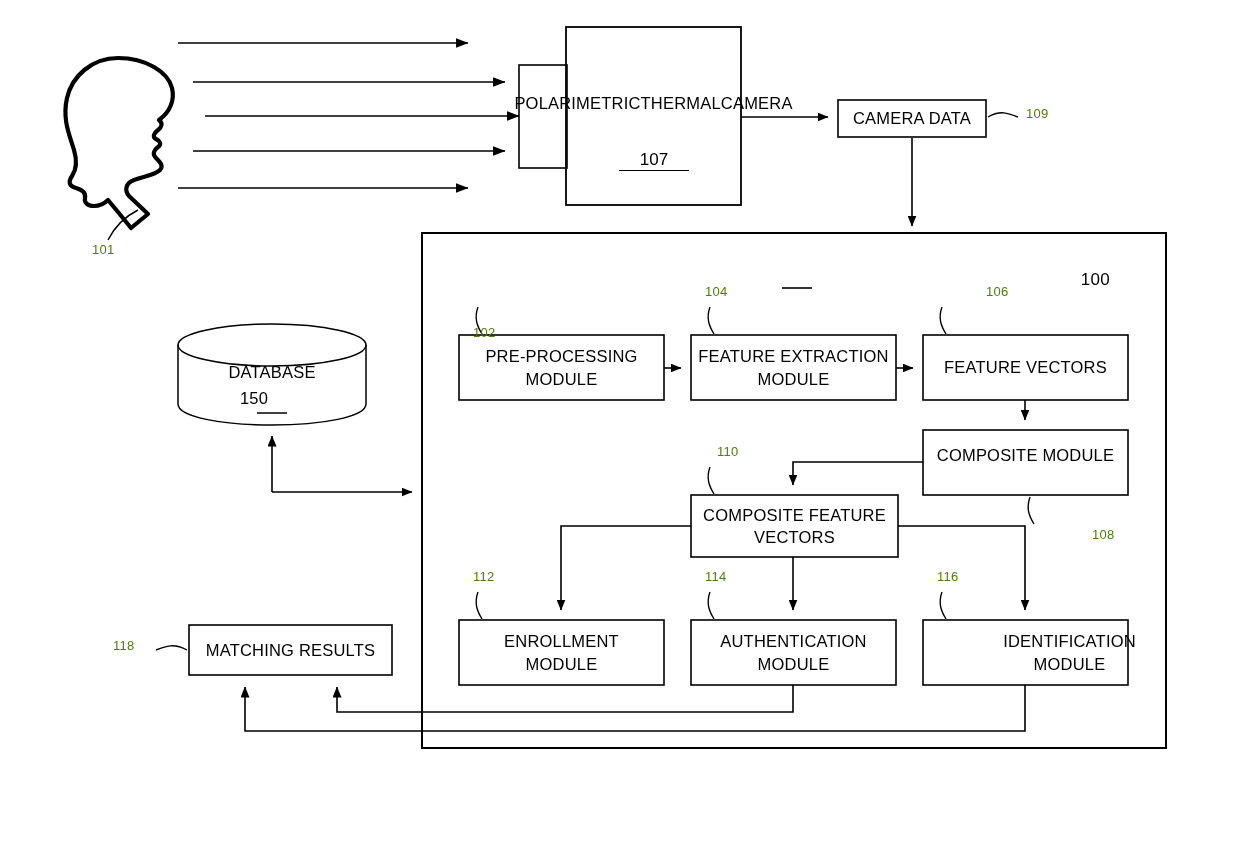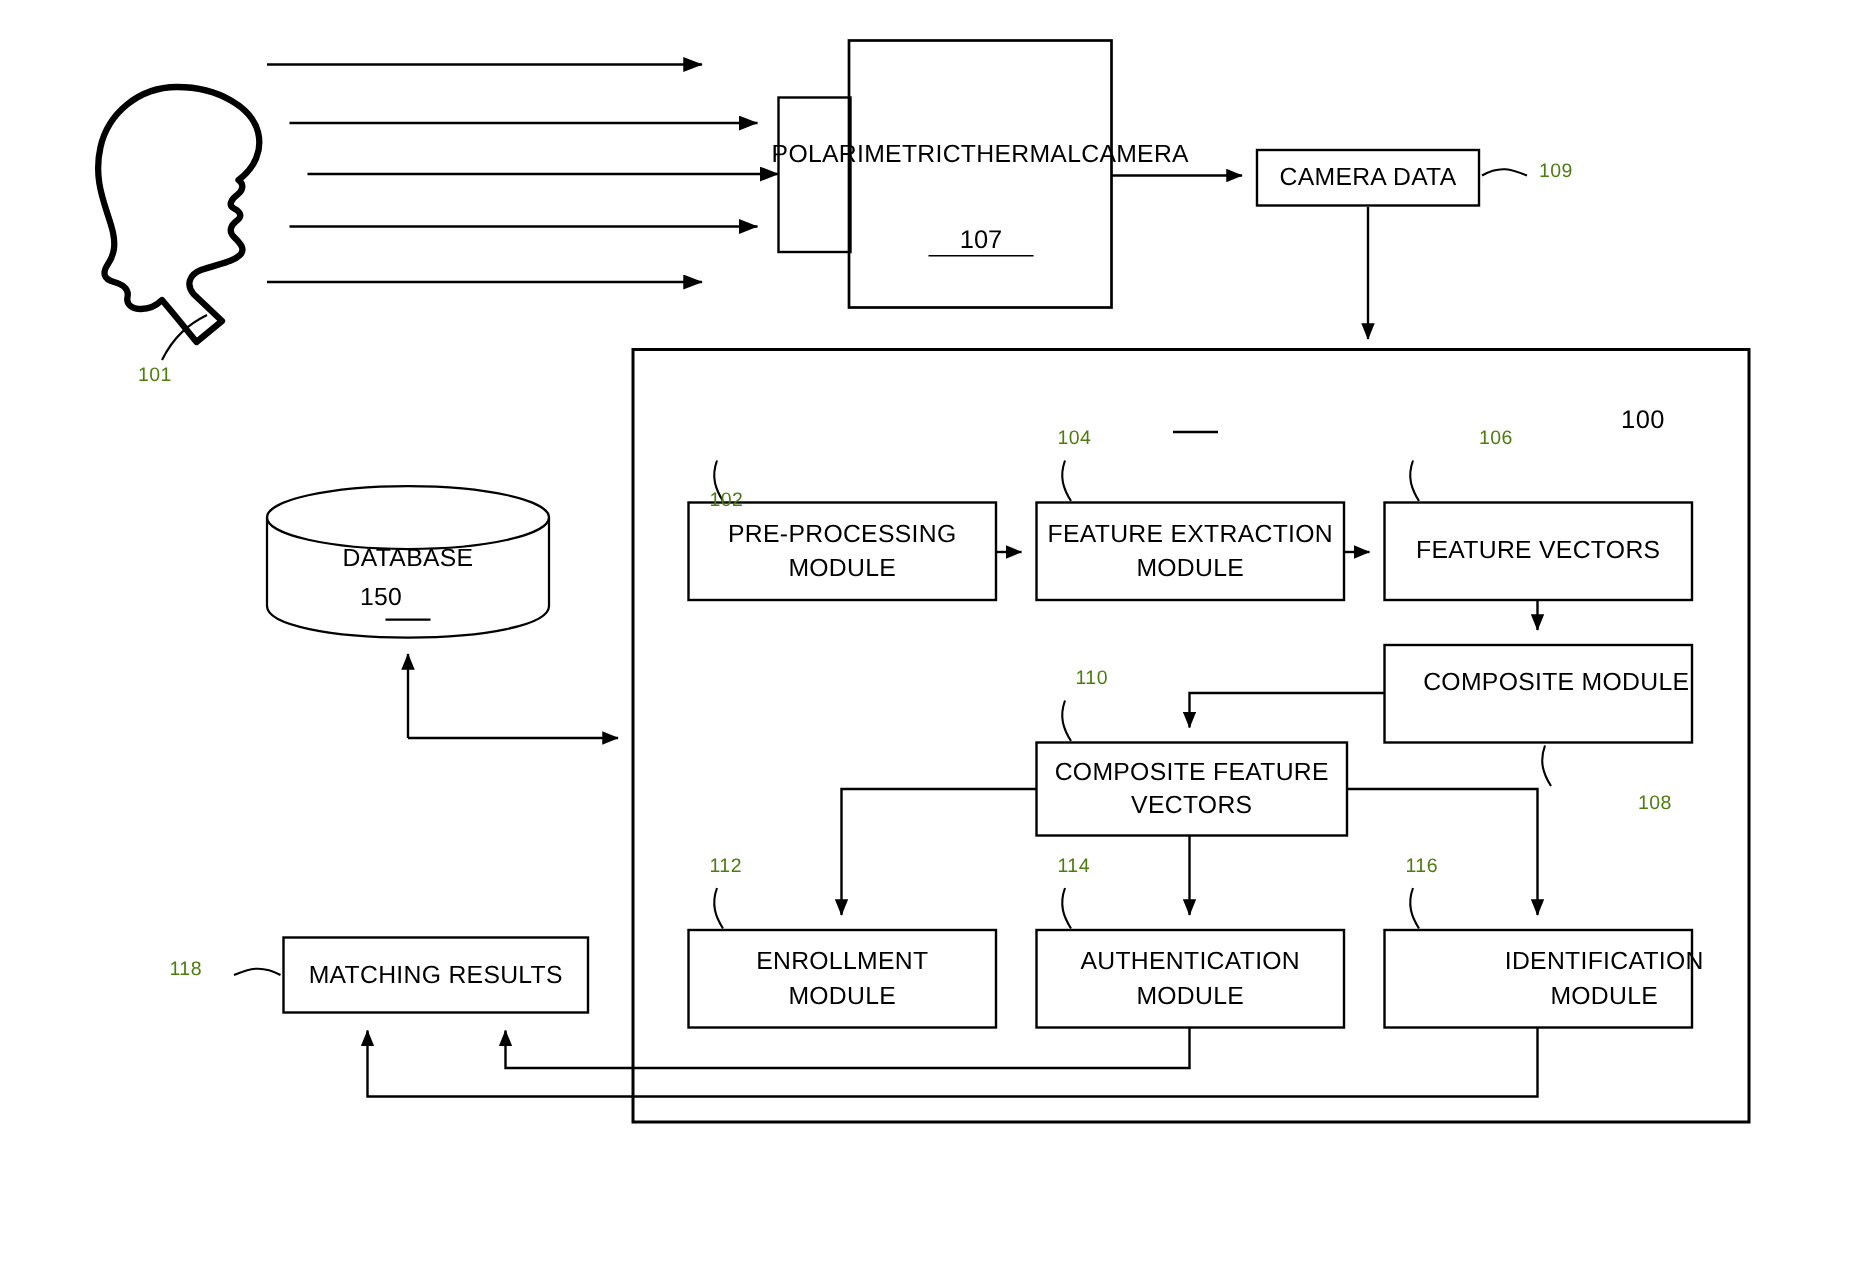--- a/index.html
+++ b/index.html
@@ -199,21 +199,21 @@
   <div class="ref" style="left:473px; top:284px;margin-top:41px;">102</div>
   <div class="ref" style="left:705px; top:284px;">104</div>
   <div class="ref" style="left:986px; top:284px;">106</div>
 
   <div class="box-label" style="left:459px; top:335px; width:205px; height:65px;">PRE-PROCESSING
 MODULE</div>
   <div class="box-label" style="left:691px; top:335px; width:205px; height:65px;">FEATURE EXTRACTION
 MODULE</div>
   <div class="box-label" style="left:923px; top:335px; width:205px; height:65px;">FEATURE VECTORS</div>
 
-  <div class="box-label" style="left:923px; top:430px; width:205px; height:51px;margin-left:12px;">COMPOSITE MODULE</div>
+  <div class="box-label" style="left:923px; top:430px; width:205px; height:51px;">COMPOSITE MODULE</div>
   <div class="ref" style="left:1092px; top:527px;">108</div>
 
   <div class="ref" style="left:705px; top:444px;margin-left:12px;">110</div>
   <div class="box-label" style="left:691px; top:495px; width:207px; height:62px;">COMPOSITE FEATURE
 VECTORS</div>
 
   <div class="ref" style="left:473px; top:569px;">112</div>
   <div class="ref" style="left:705px; top:569px;">114</div>
   <div class="ref" style="left:937px; top:569px;">116</div>
 

